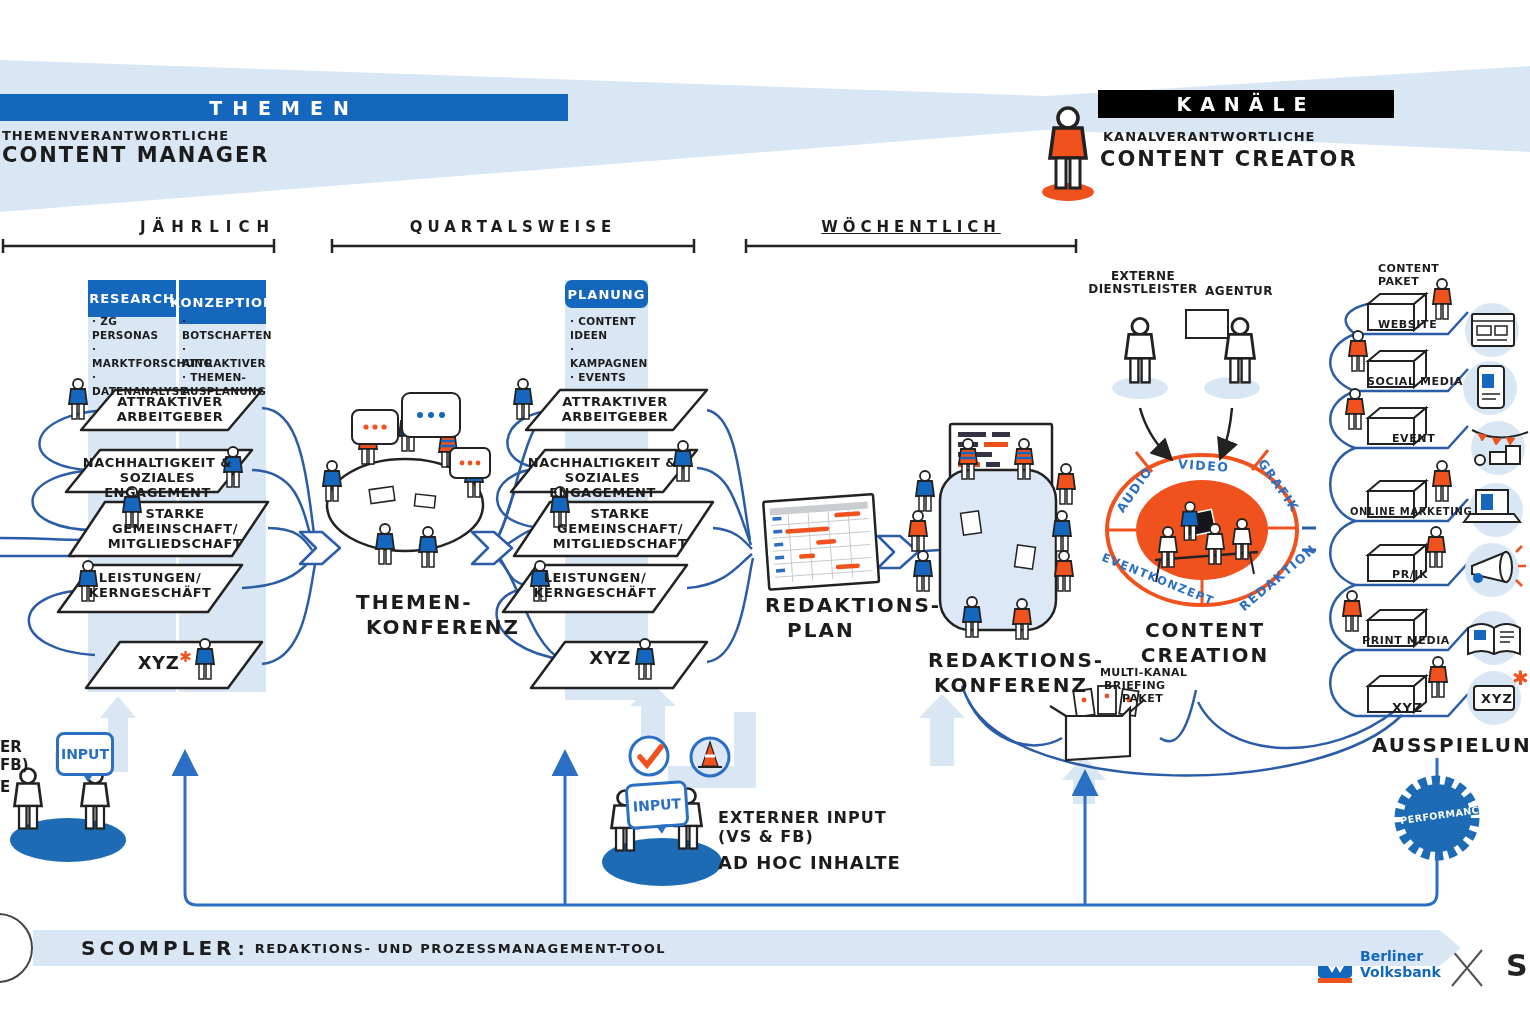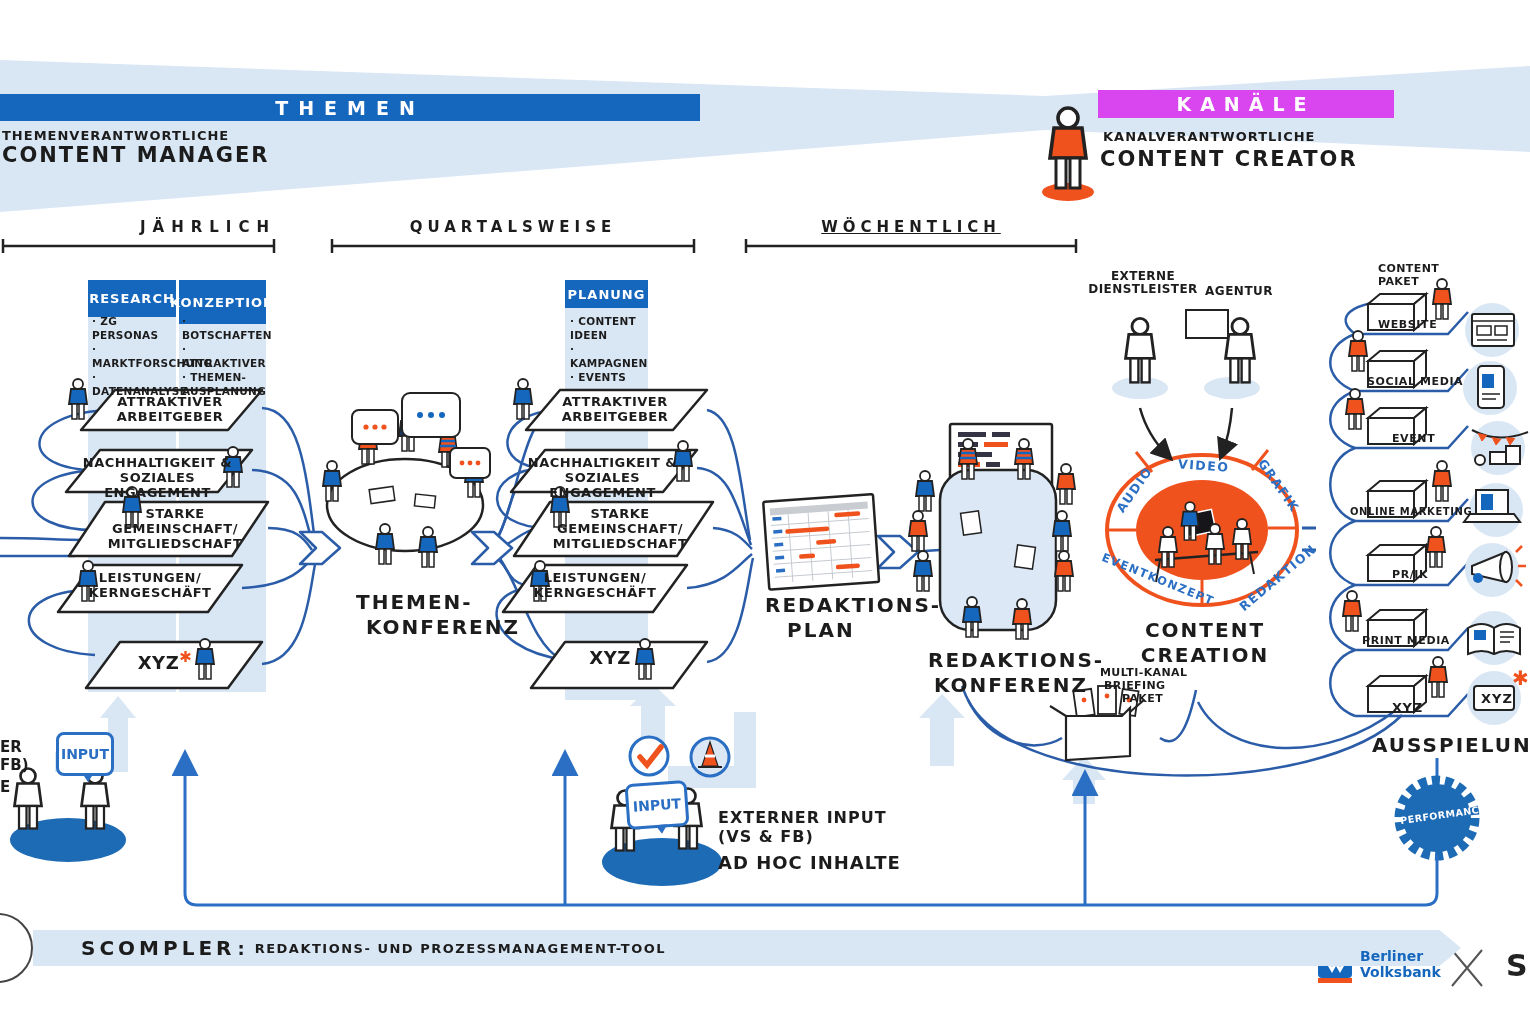--- a/index.html
+++ b/index.html
@@ -416,43 +416,43 @@
   <g>
     <rect x="1318" y="950" width="34" height="28" rx="4" fill="#1467bd"></rect>
     <path d="M1324,956 l8,14 l4,-7 l4,7 l8,-14" stroke="#fff" stroke-width="3" fill="none"></path>
     <rect x="1318" y="978" width="34" height="5" fill="#f0521e"></rect>
   </g>
   <g stroke="#555" stroke-width="2">
     <path d="M1452,950 L1482,986 M1482,950 L1452,986"></path>
   </g>
 </svg>
 
-<div class="hdrbar" style="left:0;top:94px;width:700px;height:27px;background:#1566bd;font-size:19px;letter-spacing:10px;">
+<div class="hdrbar" style="left:0;top:94px;width:568px;height:27px;background:#1566bd;font-size:19px;letter-spacing:10px;">
   <span>THEMEN</span>
 </div>
-<div class="hdrbar" style="left:1098px;top:90px;width:296px;height:28px;background:#d946ef;font-size:19px;letter-spacing:9px;">
+<div class="hdrbar" style="left:1098px;top:90px;width:296px;height:28px;background:#000000;font-size:19px;letter-spacing:9px;">
   <span>KANÄLE</span>
 </div>
 
 <div class="txt" style="left:2px;top:128px;font-size:13px;letter-spacing:1px;">THEMENVERANTWORTLICHE</div>
 <div class="txt" style="left:2px;top:143px;font-size:21px;letter-spacing:2px;">CONTENT MANAGER</div>
 <div class="txt" style="left:1103px;top:129px;font-size:13px;letter-spacing:1px;">KANALVERANTWORTLICHE</div>
 <div class="txt" style="left:1100px;top:147px;font-size:21px;letter-spacing:2px;">CONTENT CREATOR</div>
 
 <div class="txt" style="left:0;top:218px;width:276px;text-align:right;font-size:15px;letter-spacing:7px;">JÄHRLICH</div>
 <div class="txt" style="left:332px;top:218px;width:362px;text-align:center;font-size:15px;letter-spacing:5px;">QUARTALSWEISE</div>
 <div class="txt" style="left:746px;top:218px;width:330px;text-align:center;font-size:15px;letter-spacing:5px;text-decoration:underline;">WÖCHENTLICH</div>
 
 <div class="colhdr" style="left:88px;top:280px;width:88px;height:37px;">
   <span>RESEARCH</span>
 </div>
 <div class="colhdr" style="left:179px;top:280px;width:87px;height:44px;">
   <span>KONZEPTION</span>
 </div>
-<div class="colhdr" style="left:565px;top:280px;width:83px;height:28px;">
+<div class="colhdr" style="left:565px;top:280px;width:83px;height:28px;border-radius:7px;">
   <span>PLANUNG</span>
 </div>
 
 <div class="bullets" style="left:92px;top:314px;width:84px;">
   <div>ZG PERSONAS</div>
   <div>MARKTFORSCHUNG</div>
   <div>DATENANALYSE</div>
 </div>
 <div class="bullets" style="left:182px;top:314px;width:84px;">
   <div>BOTSCHAFTEN</div>

